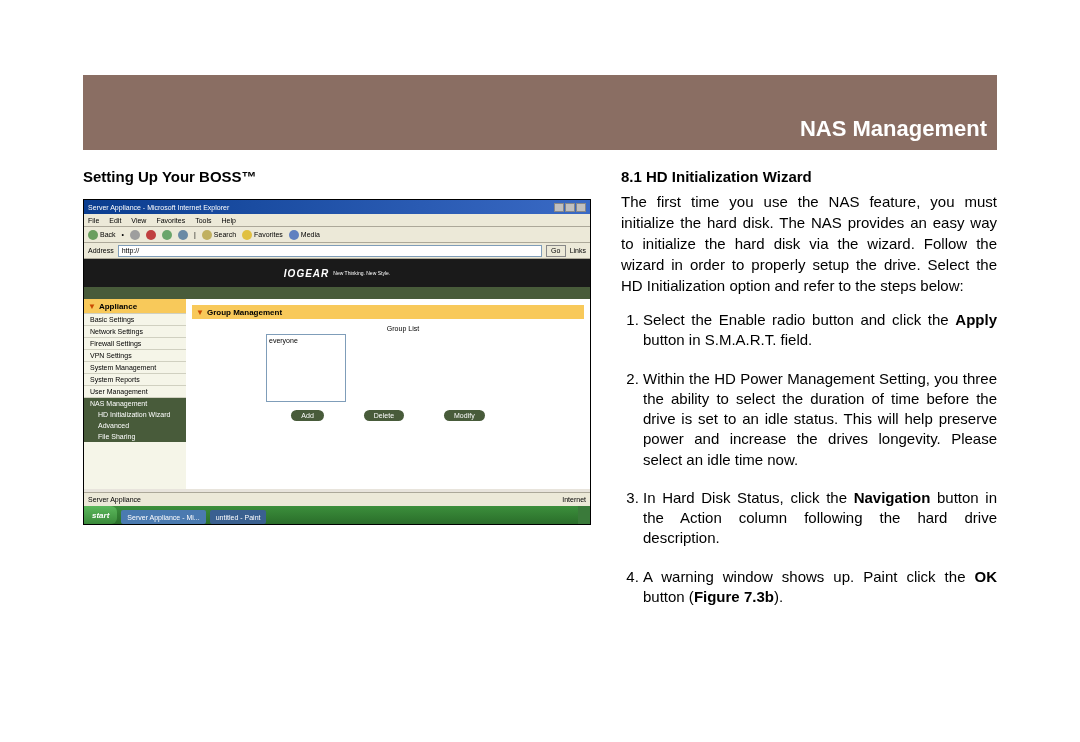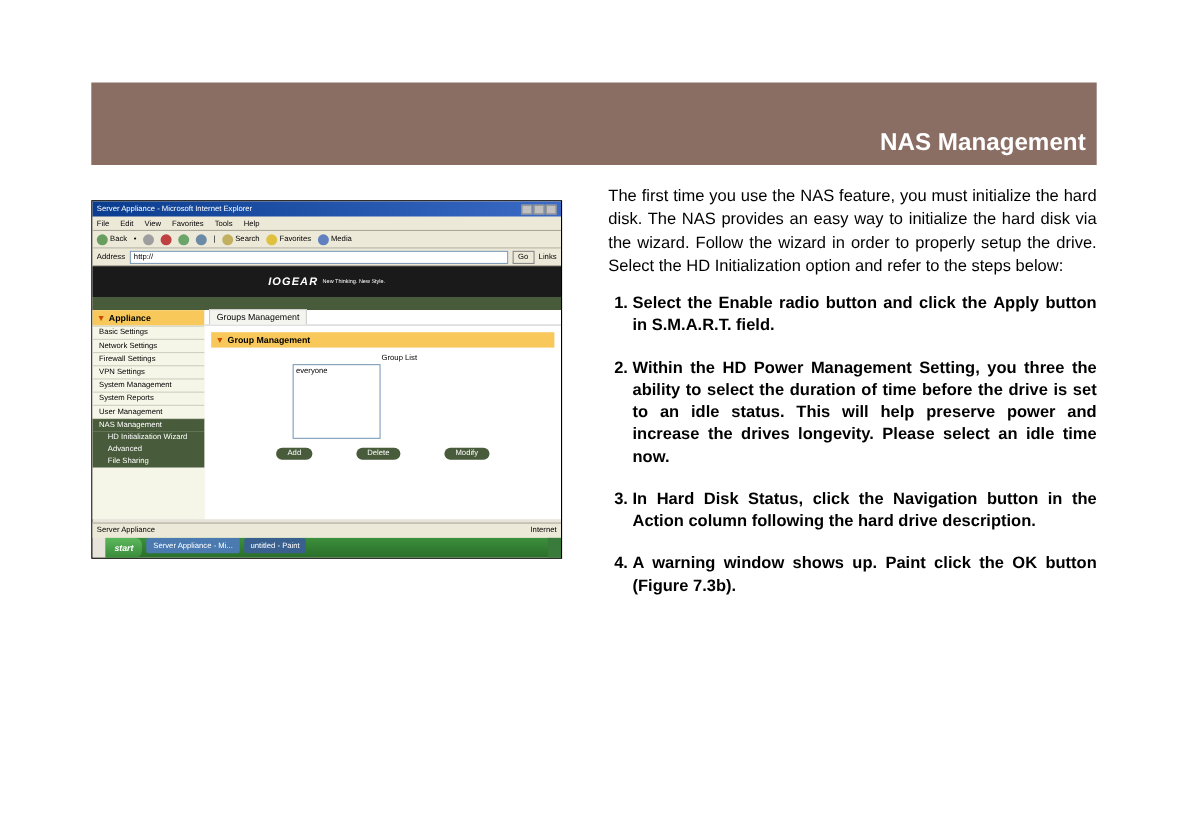--- a/index.html
+++ b/index.html
@@ -55,25 +55,24 @@
     }
     .ol {
       list-style: decimal;
       padding-left: 22px;
       font-size: 15px;
       line-height: 1.35;
     }
     .ol li {
       margin-bottom: 18px;
       text-align: justify;
-      font-weight: bold;
     }
     .screenshot-container {
       border: 1px solid #000;
-      width: 428px;
+      width: 508px;
       height: 326px;
       margin-top: 14px;
       position: relative;
       background: #e8e4dc;
       overflow: hidden;
     }
     
     .titlebar {
       background: #0a3d8f;
       background: linear-gradient(to right, #0a3d8f, #3a6ac5);
@@ -292,22 +291,21 @@
       justify-content: space-between;
     }
     .taskbar {
       position: absolute;
       bottom: 0;
       left: 0;
       right: 0;
       height: 18px;
       background: linear-gradient(to bottom, #3c8f3c, #2a6e2a);
       display: flex;
-      align-items: flex-start;
-      margin-left: 12px;
+      align-items: flex-end;
     }
     .start-btn {
       background: linear-gradient(to bottom, #5cb85c, #3a8a3a);
       height: 18px;
       padding: 0 8px;
       display: flex;
       align-items: center;
       color: #fff;
       font-size: 8px;
       font-weight: bold;
@@ -346,20 +344,21 @@
 <body>
 
 <div class="page">
   <div class="header-bar">
     <div class="header-title">NAS Management</div>
   </div>
 
   <div class="content">
 
     <div class="left-col">
+      <div class="section-heading">Setting Up Your BOSS™</div>
 
       <div class="screenshot-container">
         <div class="titlebar">
           <span class="titlebar-text">Server Appliance - Microsoft Internet Explorer</span>
           <div class="titlebar-btns">
             <div class="titlebar-btn"></div>
             <div class="titlebar-btn"></div>
             <div class="titlebar-btn"></div>
           </div>
         </div>
@@ -424,23 +423,20 @@
             <div class="nav-item">System Reports</div>
             <div class="nav-item">User Management</div>
             <div class="nav-item active">NAS Management</div>
             <div class="sub-nav">
               <div class="sub-nav-item">HD Initialization Wizard</div>
               <div class="sub-nav-item">Advanced</div>
               <div class="sub-nav-item">File Sharing</div>
             </div>
           </div>
           <div class="content-pane">
-            <div class="tab-row">
-              <div class="tab">Groups Management</div>
-            </div>
             <div class="group-header">
                 <span class="nav-tri">▼</span>
                 <span>Group Management</span>
               </div>
             <div class="group-list-area">
               <div class="group-list-label">Group List</div>
               <div class="listbox"><span>everyone</span></div>
             </div>
             <div class="btn-row">
               <div class="app-btn">Add</div>
@@ -456,20 +452,21 @@
         <div class="taskbar">
           <div class="start-btn">start</div>
           <div class="task-item">Server Appliance - Mi...</div>
           <div class="task-item" style="background:#3a6090">untitled - Paint</div>
           <div class="tray"></div>
         </div>
       </div>
     </div>
 
     <div class="right-col">
+      <div class="section-heading">8.1 HD Initialization Wizard</div>
       <div class="body-text">The first time you use the NAS feature, you must initialize the hard disk. The NAS provides an easy way to initialize the hard disk via the wizard. Follow the wizard in order to properly setup the drive. Select the HD Initialization option and refer to the steps below:</div>
       <ol class="ol">
         <li><span>Select the Enable radio button and click the </span><b>Apply</b><span> button in S.M.A.R.T. field.</span></li>
         <li>Within the HD Power Management Setting, you three the ability to select the duration of time before the drive is set to an idle status. This will help preserve power and increase the drives longevity. Please select an idle time now.</li>
         <li><span>In Hard Disk Status, click the </span><b>Navigation</b><span> button in the Action column following the hard drive description.</span></li>
         <li><span>A warning window shows up. Paint click the </span><b>OK</b><span> button (</span><b>Figure 7.3b</b><span>).</span></li>
       </ol>
     </div>
   </div>
 

